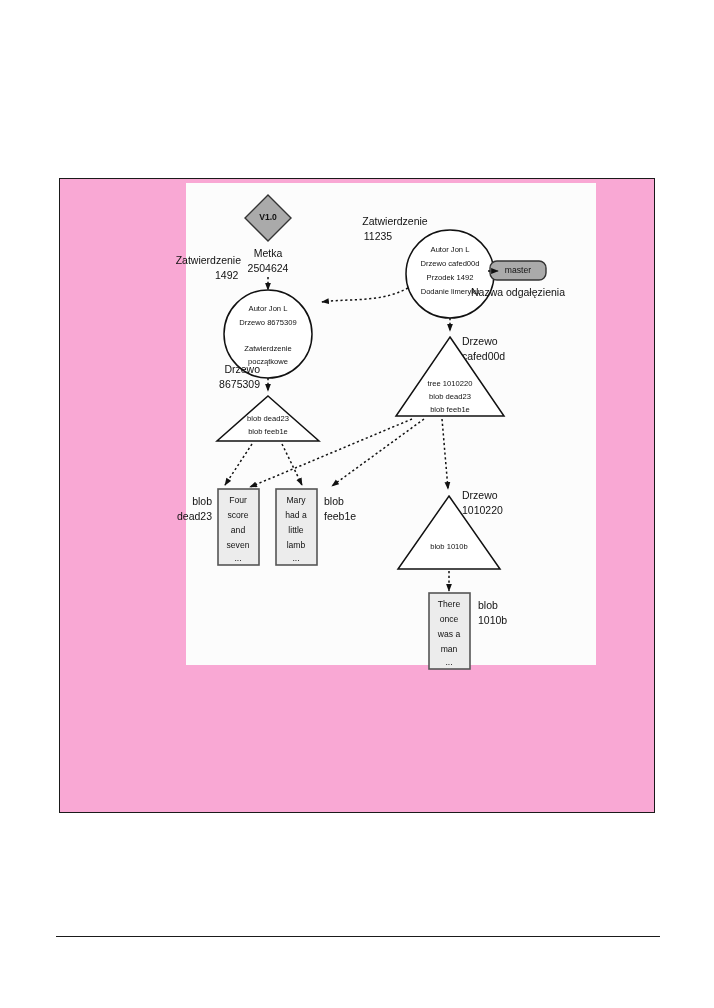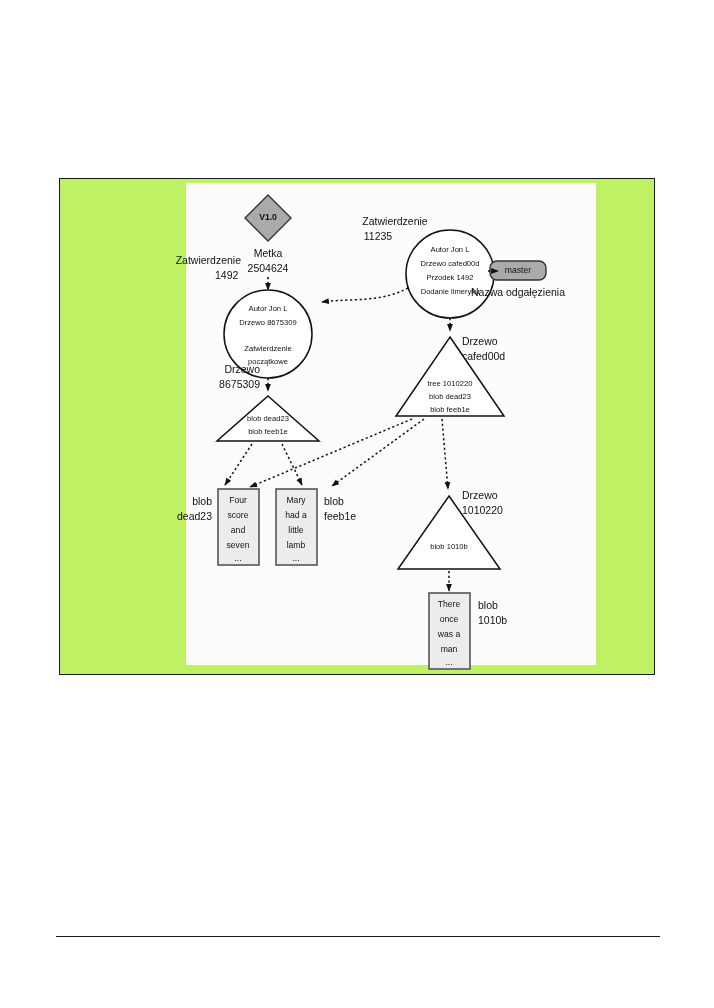--- a/index.html
+++ b/index.html
@@ -17,24 +17,24 @@
   #page {
     position: absolute;
     inset: 0;
     background: #ffffff;
   }
   #figure-frame {
     position: absolute;
     left: 59px;
     top: 178px;
     width: 596px;
-    height: 497px;
+    height: 635px;
     border: 1.6px solid #1a1a1a;
     box-sizing: border-box;
-    background: #bef264;
+    background: #f9a8d4;
   }
   #figure-tint {
     position: absolute;
     left: 126px;
     top: 4px;
     width: 410px;
     height: 482px;
     background: #fcfcfc;
   }
   #figure-svg {

